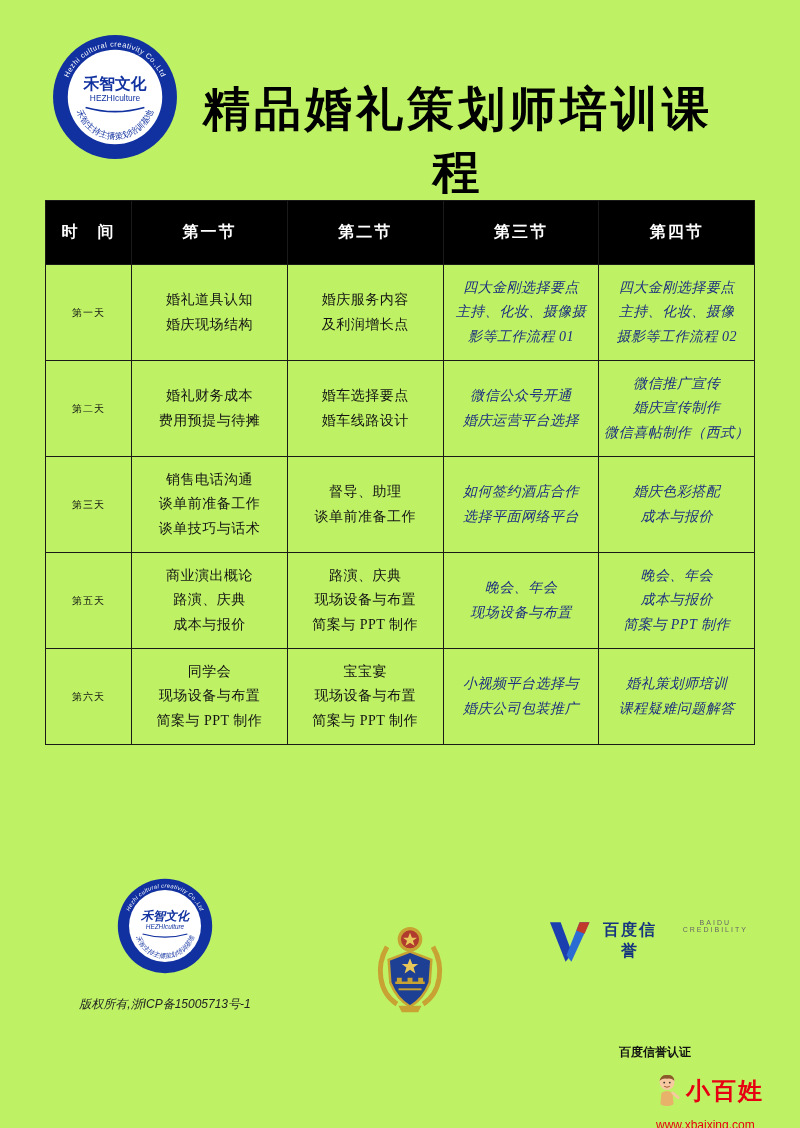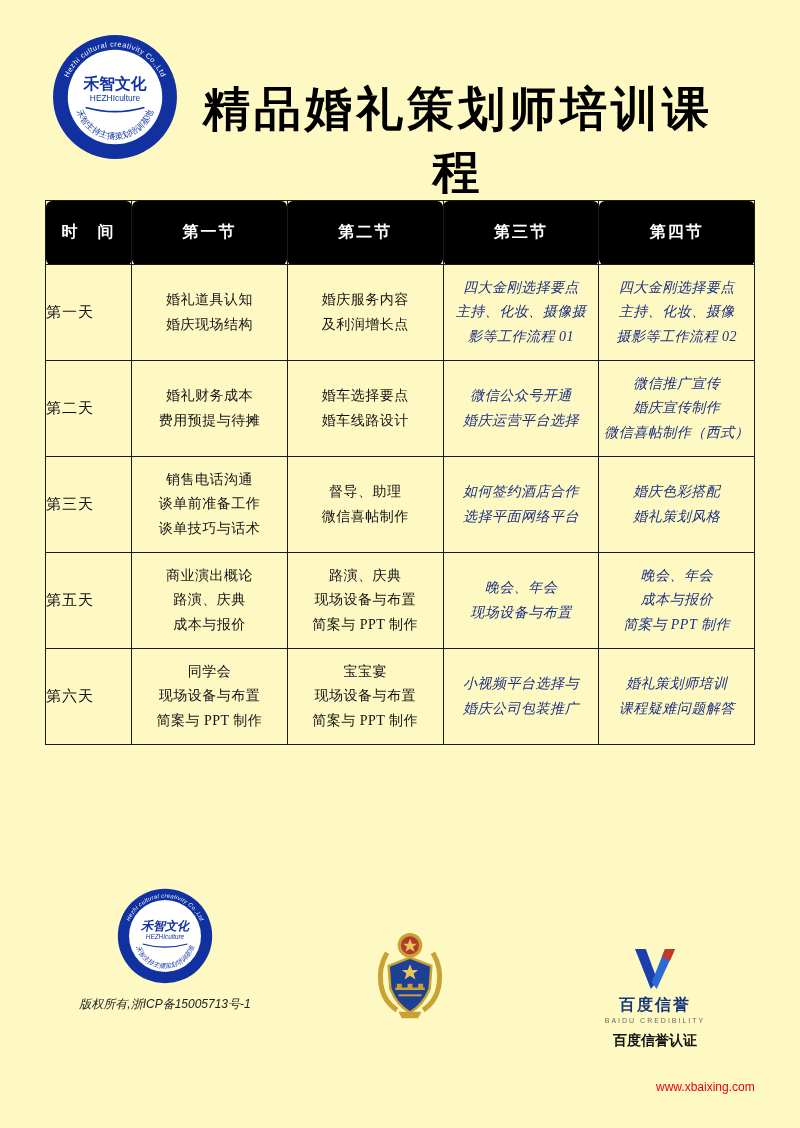--- a/index.html
+++ b/index.html
@@ -11,72 +11,72 @@
     --gold:#c8a232;
     --wm-red:#e60012;
   }
   *{margin:0;padding:0;box-sizing:border-box;}
   html,body{background:#ffffff;}
   body{
     width:800px;height:1128px;position:relative;
     font-family:"Liberation Serif", serif;
     overflow:hidden;
   }
-  .page{position:absolute;inset:0;background:#fef9c3;}
+  .page{position:absolute;inset:0;background:#bef264;}
 
   
   .header-logo{position:absolute;left:52px;top:34px;width:126px;height:126px;}
   .page-title{
     position:absolute;left:178px;top:78px;width:560px;
     text-align:center;
     font-family:"Liberation Sans", sans-serif;
     font-weight:900;font-size:47px;letter-spacing:4px;color:#000;
   }
 
   
   .course-table{
     position:absolute;left:45px;top:200px;width:710px;
     border-collapse:collapse;table-layout:fixed;
   }
   .course-table th,.course-table td{border:1px solid #1a1a1a;}
   .course-table col.time-col{width:86px;}
   .course-table thead th{
     background:var(--header-bg);color:var(--header-text);
     height:64px;font-size:16px;font-weight:bold;letter-spacing:2px;
-    text-align:center;vertical-align:middle;border-radius:6px;
+    text-align:center;vertical-align:middle;
   }
   .day-cell{
-    vertical-align:middle;
-    font-size:15px;color:#111;letter-spacing:1px;
+    text-align:center;vertical-align:middle;
+    font-size:10px;color:#111;letter-spacing:1px;
   }
   .course-cell{
     text-align:center;vertical-align:middle;
     font-size:14px;line-height:1.75;height:96px;
     white-space:pre-line;letter-spacing:0.5px;padding:4px 2px;
   }
   .course-cell.dark{color:var(--cell-dark);}
   .course-cell.blue{color:var(--cell-blue);font-style:italic;}
 
   
   .footer-col{position:absolute;text-align:center;display:flex;flex-direction:column;align-items:center;}
   .footer-left{left:55px;top:878px;width:220px;font-style:italic;}
   .footer-center{left:300px;top:918px;width:220px;}
   .footer-right{left:545px;top:918px;width:220px;}
-  .logo-box{height:106px;display:flex;flex-direction:column;justify-content:flex-end;align-items:center;}
+  .logo-box{height:106px;display:flex;flex-direction:row;justify-content:flex-end;align-items:flex-start;}
   .icp-text{
     margin-top:12px;font-family:"Liberation Sans", sans-serif;
     font-size:12px;color:#222;
   }
   .police-text{
     margin-top:10px;font-family:"Liberation Sans", sans-serif;
     font-size:15px;font-weight:bold;color:#000;
   }
   .baidu-cert-text{
-    margin-top:8px;font-family:"Liberation Sans", sans-serif;
-    font-size:14px;font-weight:bold;color:#111;
+    margin-top:20px;font-family:"Liberation Sans", sans-serif;
+    font-size:12px;font-weight:bold;color:#111;
   }
   .baidu-name{
     font-family:"Liberation Sans", sans-serif;
     font-size:16px;font-weight:bold;color:#16357f;margin-top:2px;letter-spacing:2px;
   }
   .baidu-en{
     font-family:"Liberation Sans", sans-serif;
     font-size:7px;color:#666;letter-spacing:2px;margin-top:1px;
   }
 
@@ -202,25 +202,25 @@
           <td class="course-cell blue">微信推广宣传
 婚庆宣传制作
 微信喜帖制作（西式）</td>
         </tr>
         <tr>
           <td class="day-cell">第三天</td>
           <td class="course-cell dark">销售电话沟通
 谈单前准备工作
 谈单技巧与话术</td>
           <td class="course-cell dark">督导、助理
-微信喜帖制作</td>
+谈单前准备工作</td>
           <td class="course-cell blue">如何签约酒店合作
 选择平面网络平台</td>
           <td class="course-cell blue">婚庆色彩搭配
-婚礼策划风格</td>
+成本与报价</td>
         </tr>
         <tr>
           <td class="day-cell">第五天</td>
           <td class="course-cell dark">商业演出概论
 路演、庆典
 成本与报价</td>
           <td class="course-cell dark">路演、庆典
 现场设备与布置
 简案与 PPT 制作</td>
           <td class="course-cell blue">晚会、年会
@@ -267,16 +267,22 @@
       <svg width="50" height="48">
           <use href="#baidu-v"></use>
         </svg>
       <div class="baidu-name">百度信誉</div>
       <div class="baidu-en">BAIDU CREDIBILITY</div>
     </div>
     <div class="baidu-cert-text">百度信誉认证</div>
   </div>
 
   <div class="watermark">
+    <div class="wm-top">
+      <svg width="30" height="38">
+          <use href="#wm-person"></use>
+        </svg>
+      <span class="wm-name">小百姓</span>
+    </div>
     <div class="wm-url">www.xbaixing.com</div>
   </div>
 
 </div>
 
 </body></html>

